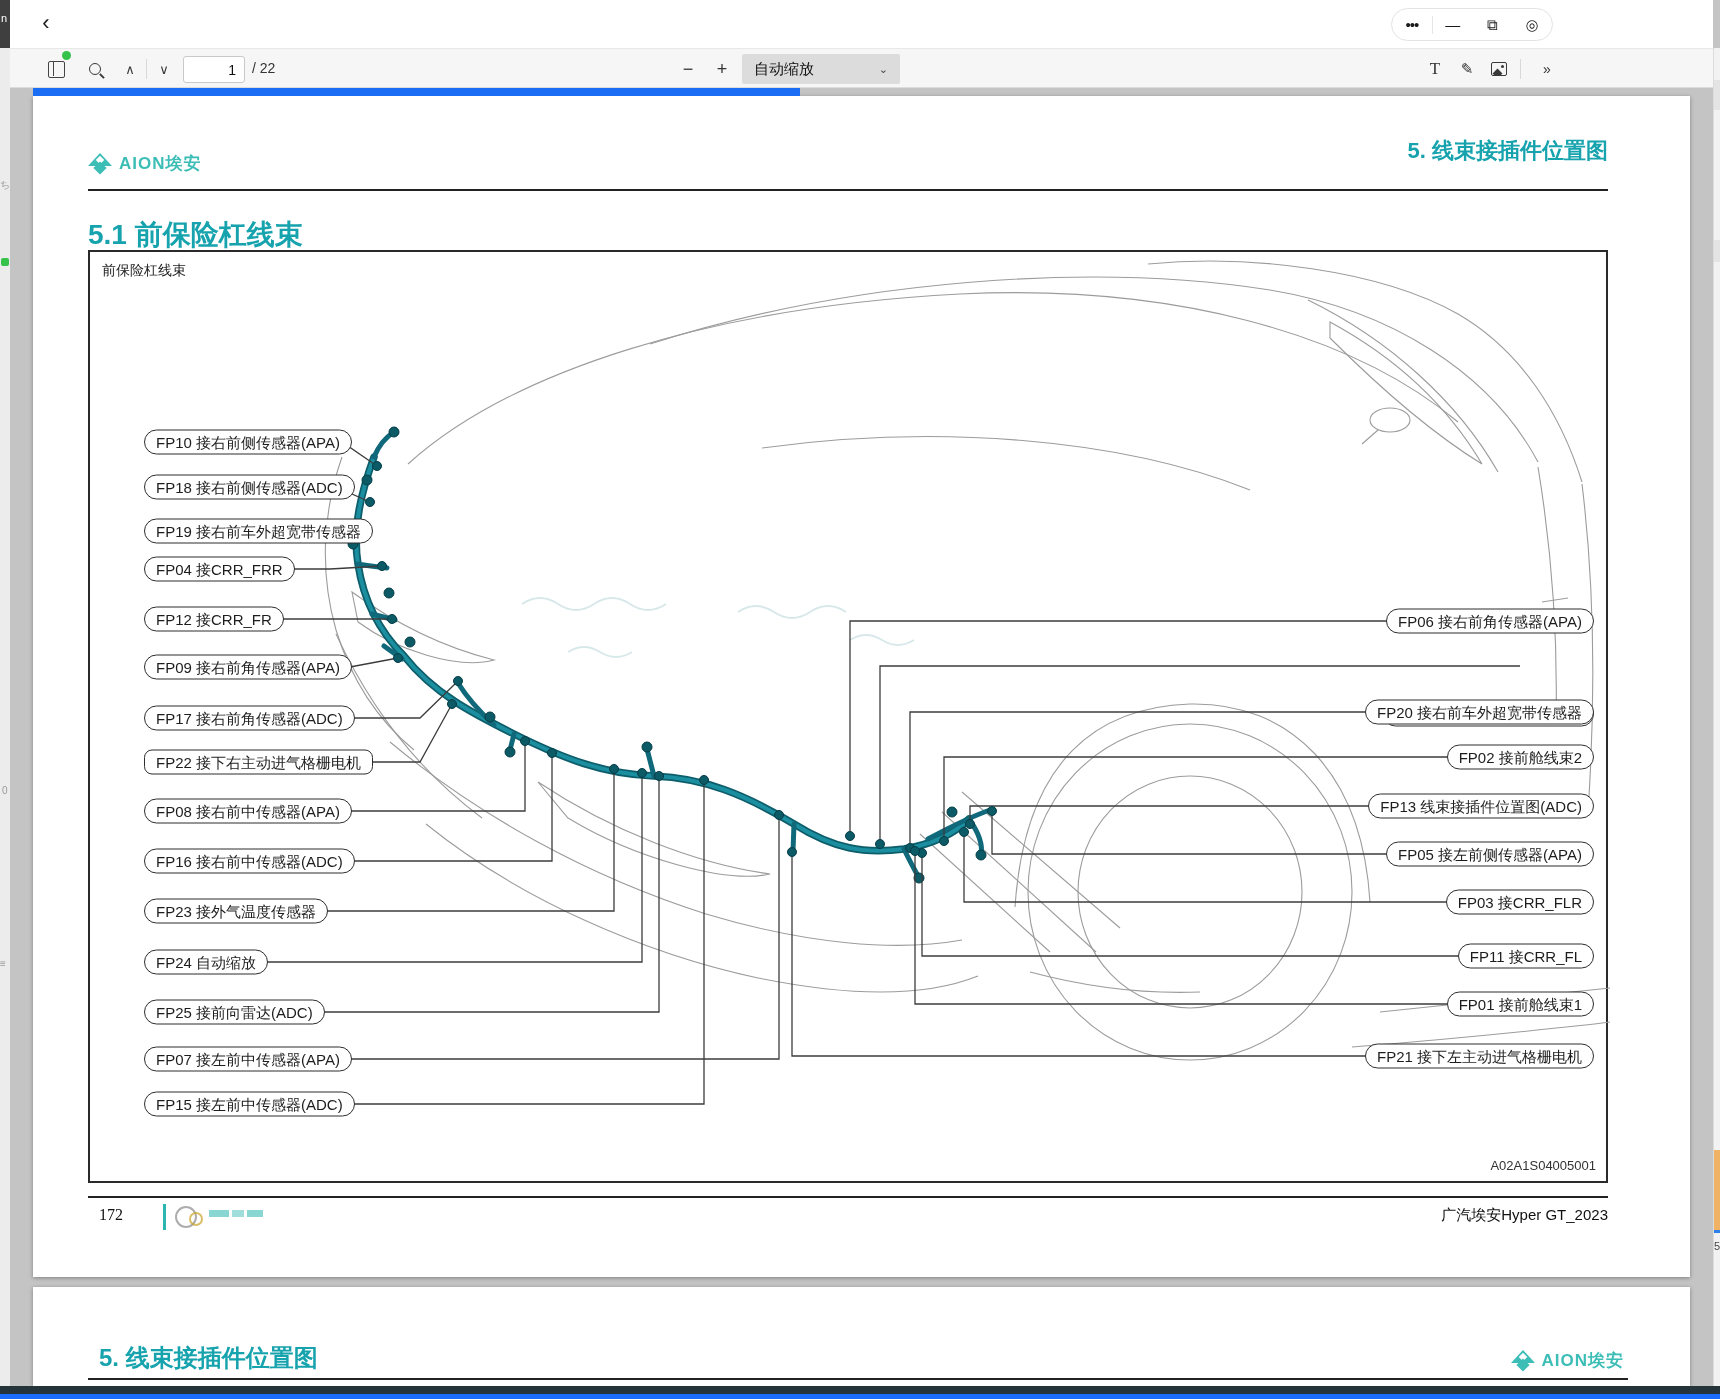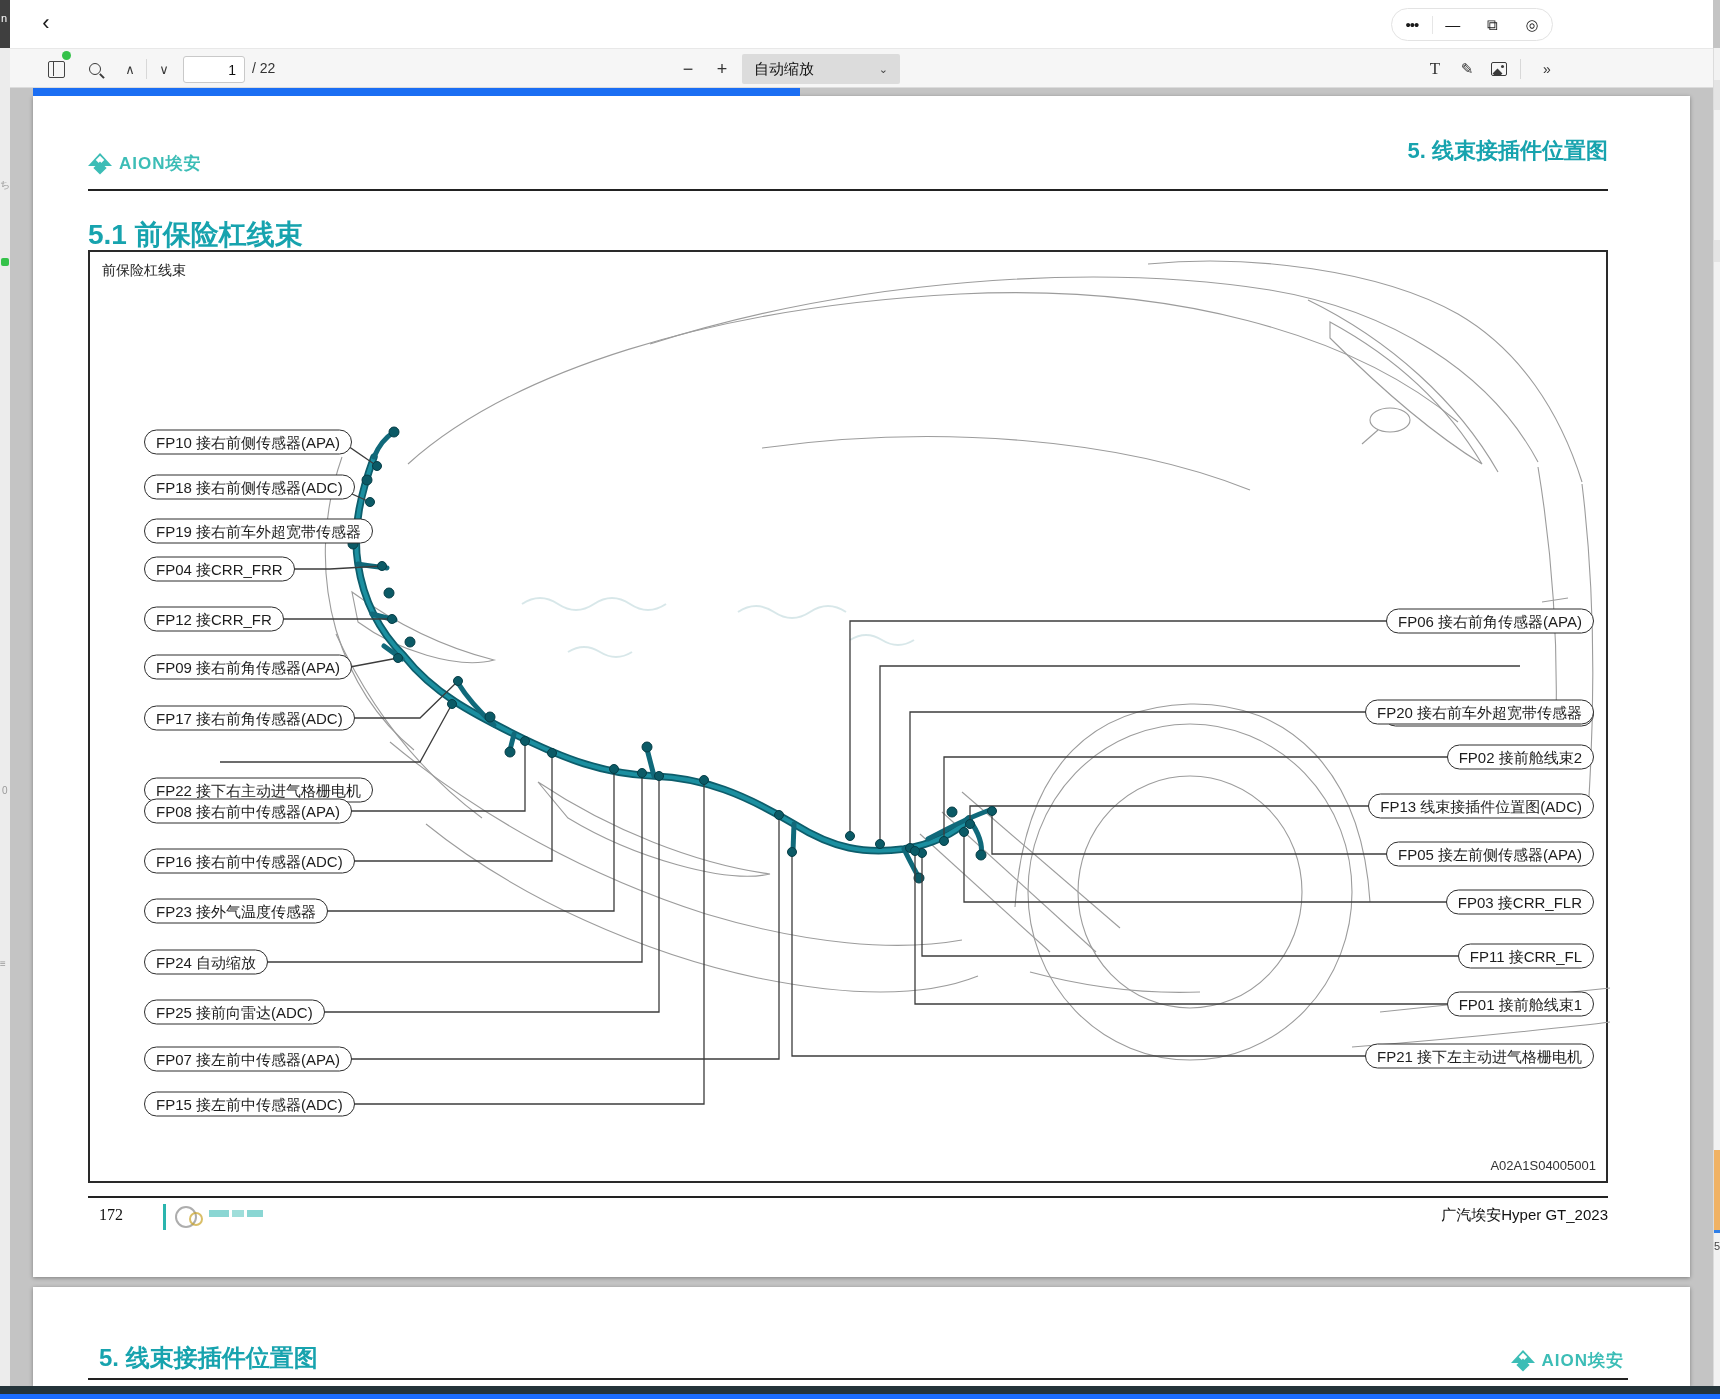--- a/index.html
+++ b/index.html
@@ -315,21 +315,21 @@
           <circle cx="702" cy="600" r="4.5" class="blob"></circle>
         </g>
     </svg>
   <div class="pill left" style="top: 190px;">FP10 接右前侧传感器(APA)</div>
       <div class="pill left" style="top: 235px;">FP18 接右前侧传感器(ADC)</div>
       <div class="pill left" style="top: 279px;">FP19 接右前车外超宽带传感器</div>
       <div class="pill left" style="top: 317px; text-align: right;">FP04 接CRR_FRR</div>
       <div class="pill left" style="top: 367px;">FP12 接CRR_FR</div>
       <div class="pill left" style="top: 415px;">FP09 接右前角传感器(APA)</div>
       <div class="pill left" style="top: 466px;">FP17 接右前角传感器(ADC)</div>
-      <div class="pill left" style="top: 538px;">FP22 接下右主动进气格栅电机</div>
+      <div class="pill left" style="top: 510px; border-radius: 8px;">FP22 接下右主动进气格栅电机</div>
       <div class="pill left" style="top: 559px;">FP08 接右前中传感器(APA)</div>
       <div class="pill left" style="top: 609px;">FP16 接右前中传感器(ADC)</div>
       <div class="pill left" style="top: 659px;">FP23 接外气温度传感器</div>
       <div class="pill left" style="top: 710px;">FP24 自动缩放</div>
       <div class="pill left" style="top: 760px;">FP25 接前向雷达(ADC)</div>
       <div class="pill left" style="top: 807px;">FP07 接左前中传感器(APA)</div>
       <div class="pill left" style="top: 852px;">FP15 接左前中传感器(ADC)</div>
       <div class="pill right" style="top: 369px;">FP06 接右前角传感器(APA)</div>
       <div class="pill right" style="top: 414px; margin-top: 48px;">FP14 接左前角传感器(ADC)</div>
       <div class="pill right" style="top: 460px;">FP20 接右前车外超宽带传感器</div>

